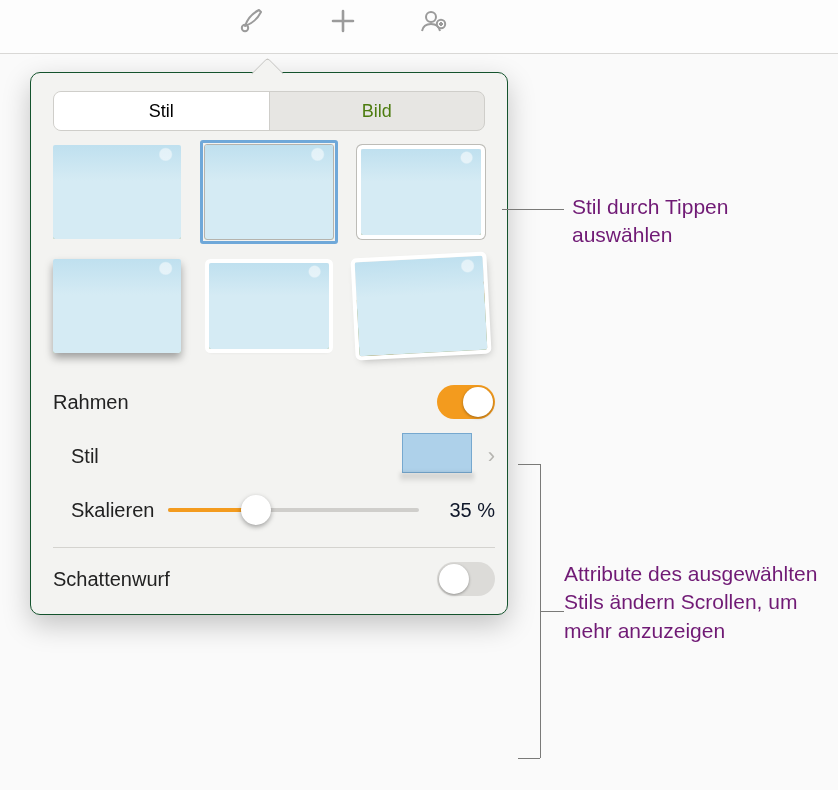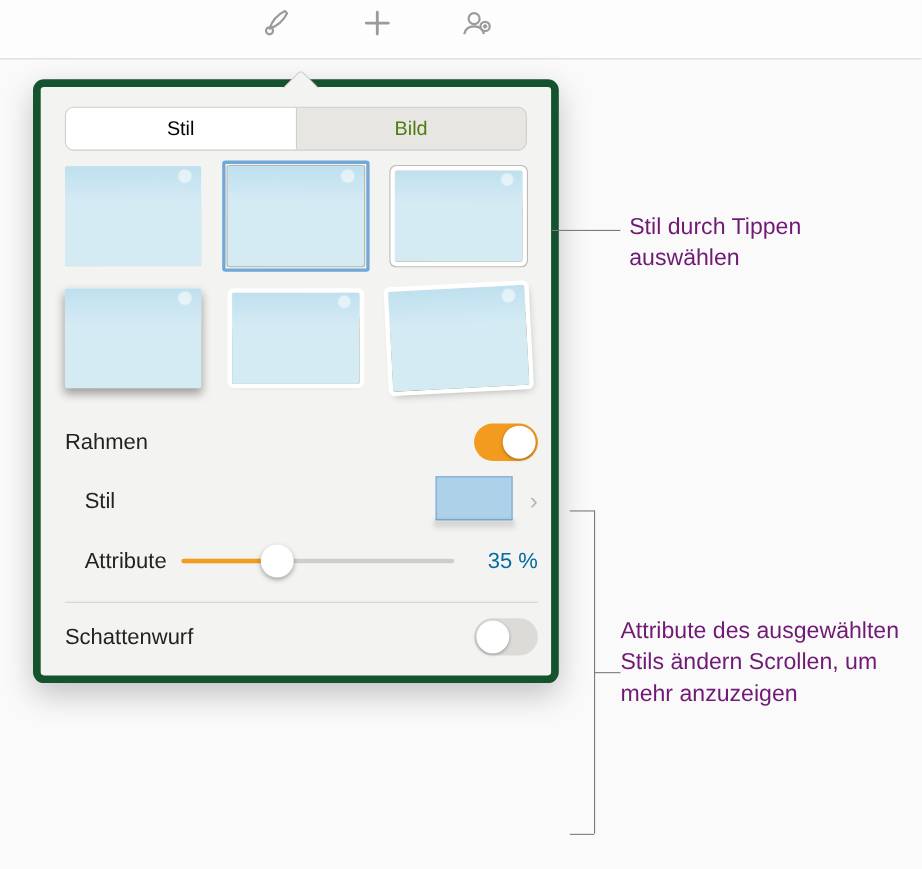--- a/index.html
+++ b/index.html
@@ -26,21 +26,21 @@
   }
   .topbar svg { display:block; }
 
   
   .panel {
     position: absolute;
     left: 30px;
     top: 72px;
     width: 478px;
     background: #f3f3f1;
-    border: 7px solid #14532d;
+    border: 1px solid #14532d;
     border-radius: 10px;
     box-shadow: 0 10px 28px rgba(0,0,0,.22);
     padding: 0 0 8px 0;
   }
   .panel::before{
     content:"";
     position:absolute;
     top:-11px; left:225px;
     width:22px; height:22px;
     background:#f3f3f1;
@@ -125,21 +125,21 @@
   .row{
     display:flex;
     align-items:center;
     min-height:54px;
     font-size:20px;
     color:#222;
   }
   .row.subrow{ padding-left:18px; font-size:20px;}
   .row .label{ flex:0 0 auto;}
   .row .spacer{ flex:1; }
-  .row .val{ font-size:20px; color:#0369a1; min-width:62px; text-align:right;}
+  .row .val{ font-size:20px; color:#0f172a; min-width:62px; text-align:right;}
 
   .hr{ height:1px; background:#d4d3cf; margin:10px 0 4px 0;}
 
   
   .switch{
     width:58px; height:34px; border-radius:17px;
     background:#dcdbd8; position:relative; cursor:pointer;
     transition:.15s;
   }
   .switch::after{
@@ -365,21 +365,21 @@
     <div class="row subrow">
       <span class="label">Stil</span>
       <span class="spacer"></span>
       <div class="style-chip">
           <div class="inner"></div>
         </div>
       <span class="chev">›</span>
     </div>
 
     <div class="row subrow">
-      <span class="label">Attribute</span>
+      <span class="label">Skalieren</span>
       <div class="slider">
         <div class="track">
             <div class="fill" id="scaleFill" style="width: 35%;"></div>
           </div>
         <div class="knob" id="scaleKnob" style="left: calc(35% - 15px);"></div>
       </div>
       <span class="val">35 %</span>
     </div>
 
     <div class="hr"></div>

